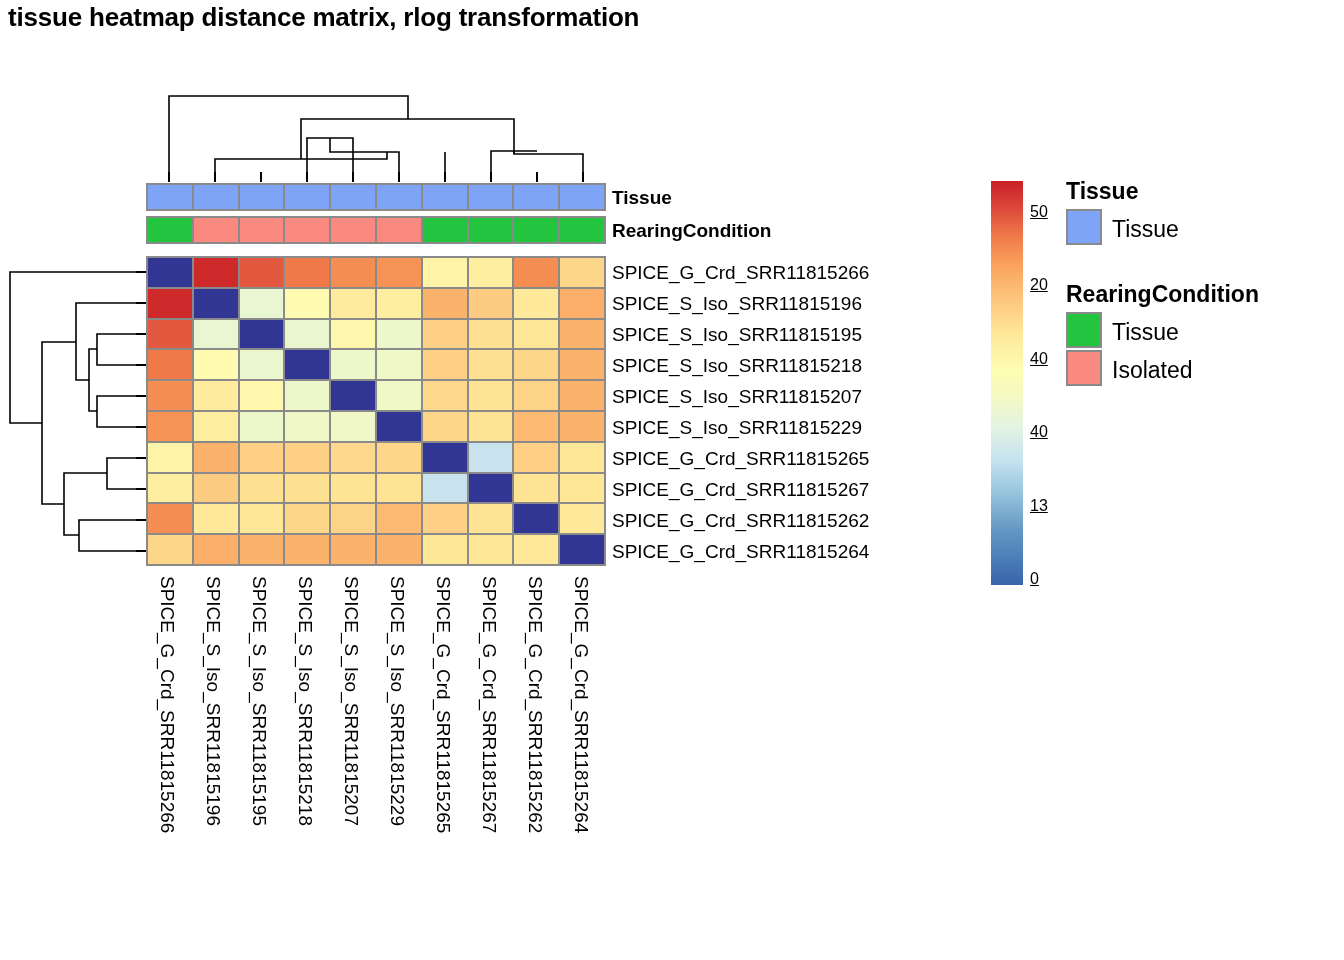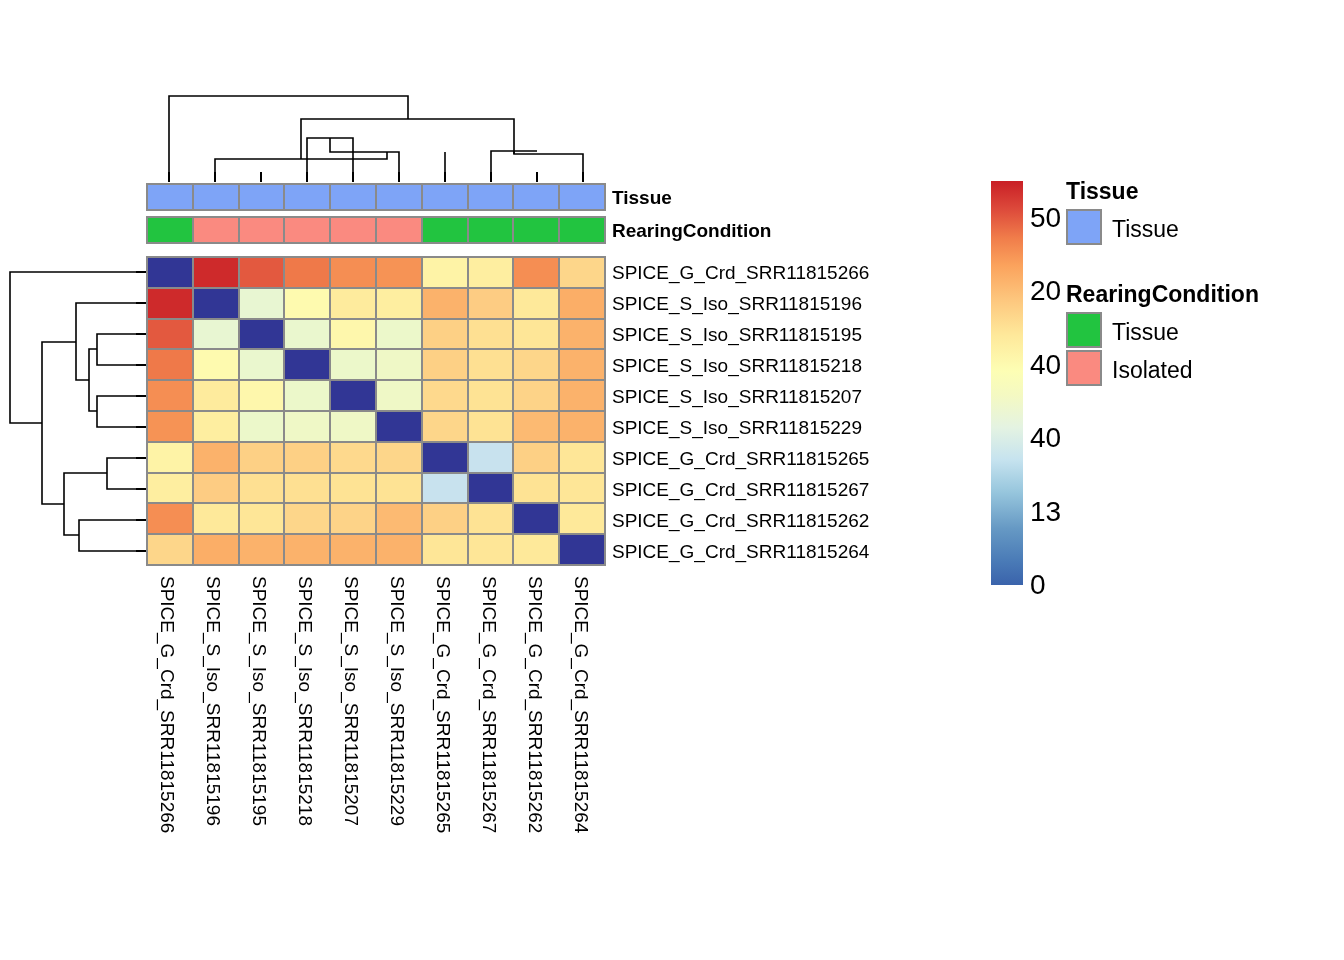--- a/index.html
+++ b/index.html
@@ -72,40 +72,41 @@
       #f4f9c2 47%,
       #fdfeb4 53%,
       #fee89a 62%,
       #fdc980 70%,
       #fba35d 79%,
       #f07c4a 86%,
       #dd4a3b 93%,
       #c91f26 100%);
   }
   .cb-tick-label{
-    position:absolute;font-size:28px;white-space:nowrap;line-height:1;
+    position:absolute;font-size:16px;white-space:nowrap;line-height:1;text-decoration:underline;
   }
 
   
   .legend-title{
     position:absolute;font-size:21px;font-weight:bold;white-space:nowrap;
   }
   .legend-swatch{
     position:absolute;width:36px;height:36px;
     border:2px solid #8a8a8a;box-sizing:border-box;
   }
   .legend-label{
     position:absolute;font-size:23px;white-space:nowrap;line-height:1;
   }
 </style>
 </head>
 <body>
 
 <div class="root">
 
+  <div id="title">tissue heatmap distance matrix, rlog transformation</div>
 
   <svg class="dendro" id="col-dendro" style="left:146px;top:44px;width:460px;height:138px;" viewBox="0 0 460 138" preserveAspectRatio="none">
 
     <path d="M161,138 L161,94 L207,94 L207,138"></path>
     <path d="M253,138 L253,108 L184,108 L184,94"></path>
     <path d="M299,138 L299,108"></path>
     <path d="M69,138 L69,115 L241,115 L241,108"></path>
     <path d="M155,115 L155,96"></path>
     <path d="M345,138 L345,107 L391,107 L391,107"></path>
     <path d="M437,138 L437,110 L368,110 L368,107"></path>

